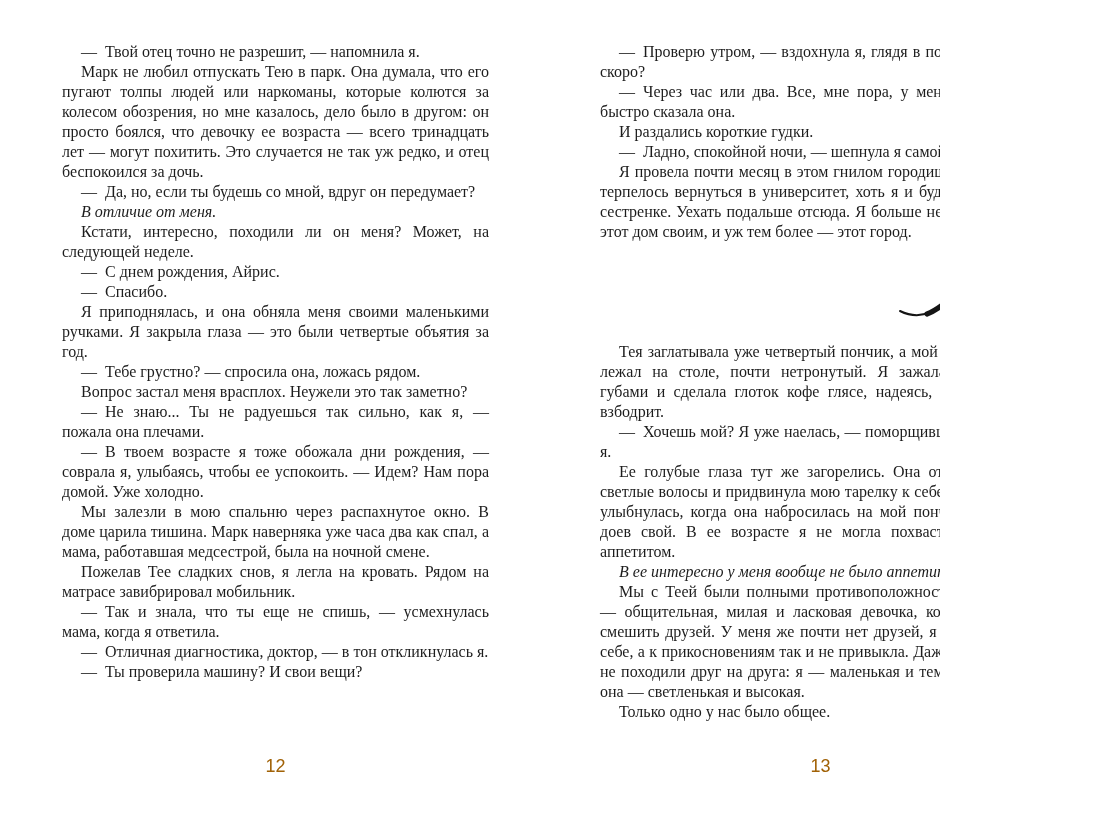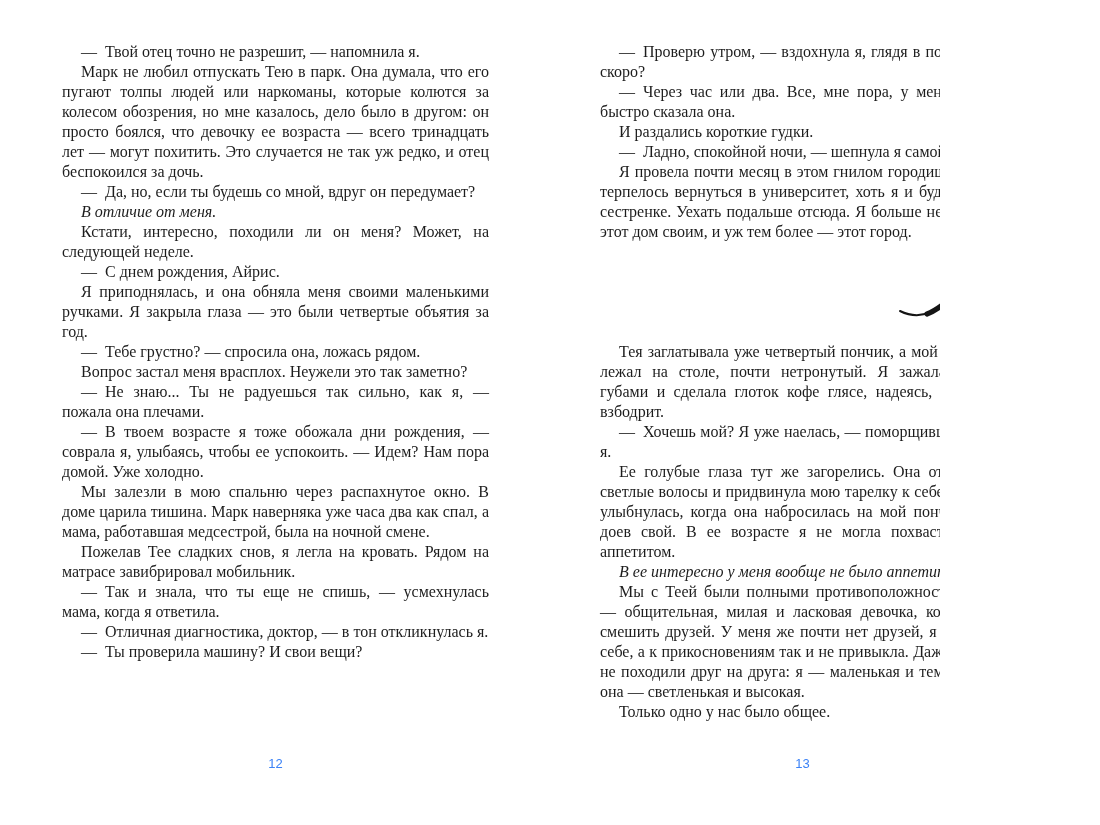--- a/index.html
+++ b/index.html
@@ -27,27 +27,27 @@
     font-size: 16px;
     line-height: 20px;
     text-align: justify;
     text-indent: 19px;
   }
   .para.italic { font-style: italic; }
   .page-number {
     position: absolute;
     top: 756px;
     font-family: "Liberation Sans", "DejaVu Sans", sans-serif;
-    font-size: 13px;
-    color: #3b82f6;
+    font-size: 18px;
+    color: #a16207;
     text-align: center;
     width: 427px;
   }
   #page-number-left  { left: 62px; }
-  #page-number-right { left: 589px; }
+  #page-number-right { left: 607px; }
   .break-spacer { height: 100px; }
   .figure {
     position: absolute;
     left: 298px;
     top: 232px;
     width: 172px;
   }
   .figure svg { display: block; }
   .figure-caption {
     margin-top: 14px;
@@ -64,20 +64,21 @@
 <div id="book-spread">
 
   <div class="page" id="page-left">
     <div>
         <p class="para">— Твой отец точно не разрешит, — напомнила я.</p>
         <p class="para">Марк не любил отпускать Тею в парк. Она думала, что его пугают толпы людей или наркоманы, которые колются за колесом обозрения, но мне казалось, дело было в другом: он просто боялся, что девочку ее возраста — всего тринадцать лет — могут похитить. Это случается не так уж редко, и отец беспокоился за дочь.</p>
         <p class="para">— Да, но, если ты будешь со мной, вдруг он передумает?</p>
         <p class="para italic">В отличие от меня.</p>
         <p class="para">Кстати, интересно, походили ли он меня? Может, на следующей неделе.</p>
         <p class="para">— С днем рождения, Айрис.</p>
+        <p class="para">— Спасибо.</p>
         <p class="para">Я приподнялась, и она обняла меня своими маленькими ручками. Я закрыла глаза — это были четвертые объятия за год.</p>
         <p class="para">— Тебе грустно? — спросила она, ложась рядом.</p>
         <p class="para">Вопрос застал меня врасплох. Неужели это так заметно?</p>
         <p class="para">— Не знаю... Ты не радуешься так сильно, как я, — пожала она плечами.</p>
         <p class="para">— В твоем возрасте я тоже обожала дни рождения, — соврала я, улыбаясь, чтобы ее успокоить. — Идем? Нам пора домой. Уже холодно.</p>
         <p class="para">Мы залезли в мою спальню через распахнутое окно. В доме царила тишина. Марк наверняка уже часа два как спал, а мама, работавшая медсестрой, была на ночной смене.</p>
         <p class="para">Пожелав Тее сладких снов, я легла на кровать. Рядом на матрасе завибрировал мобильник.</p>
         <p class="para">— Так и знала, что ты еще не спишь, — усмехнулась мама, когда я ответила.</p>
         <p class="para">— Отличная диагностика, доктор, — в тон откликнулась я.</p>
         <p class="para">— Ты проверила машину? И свои вещи?</p>

